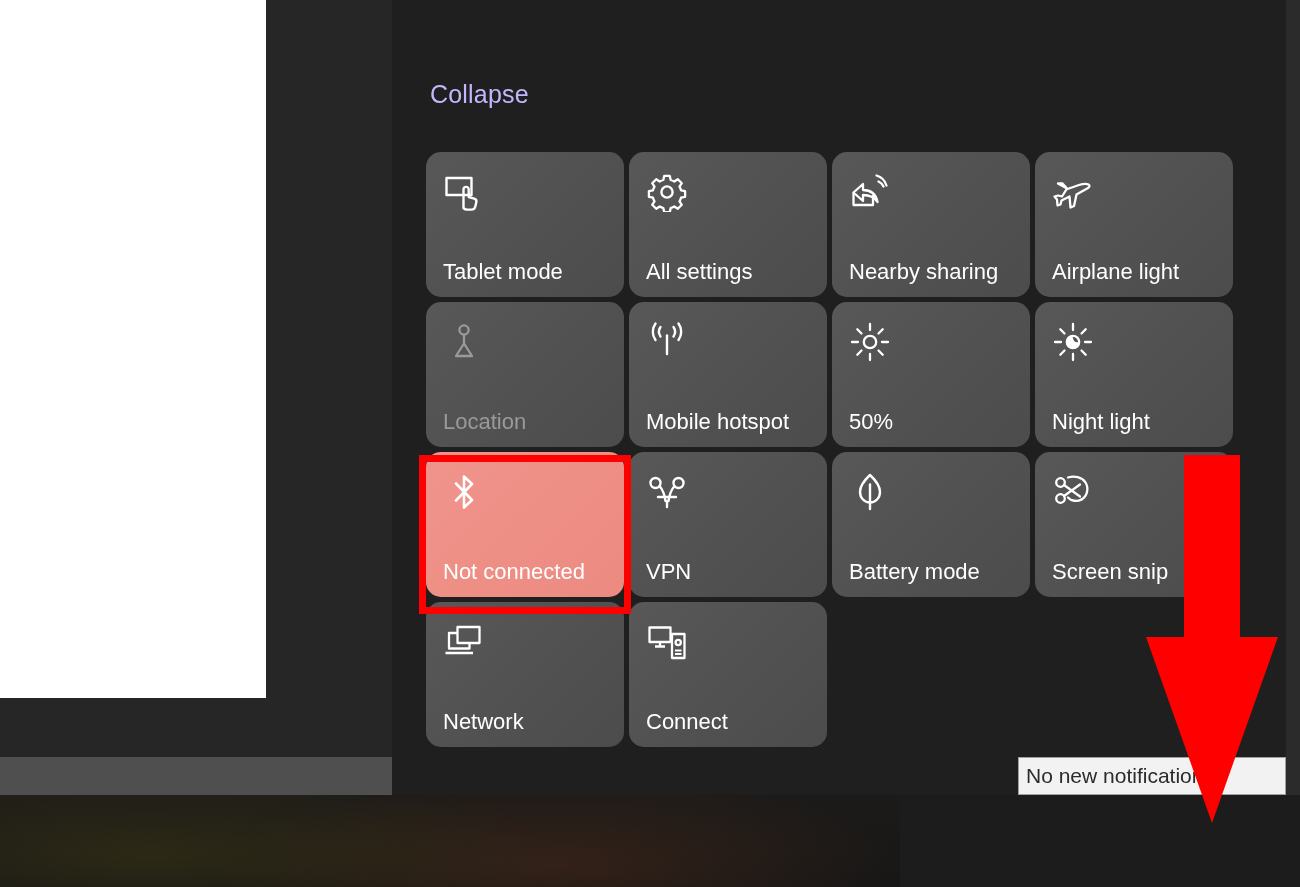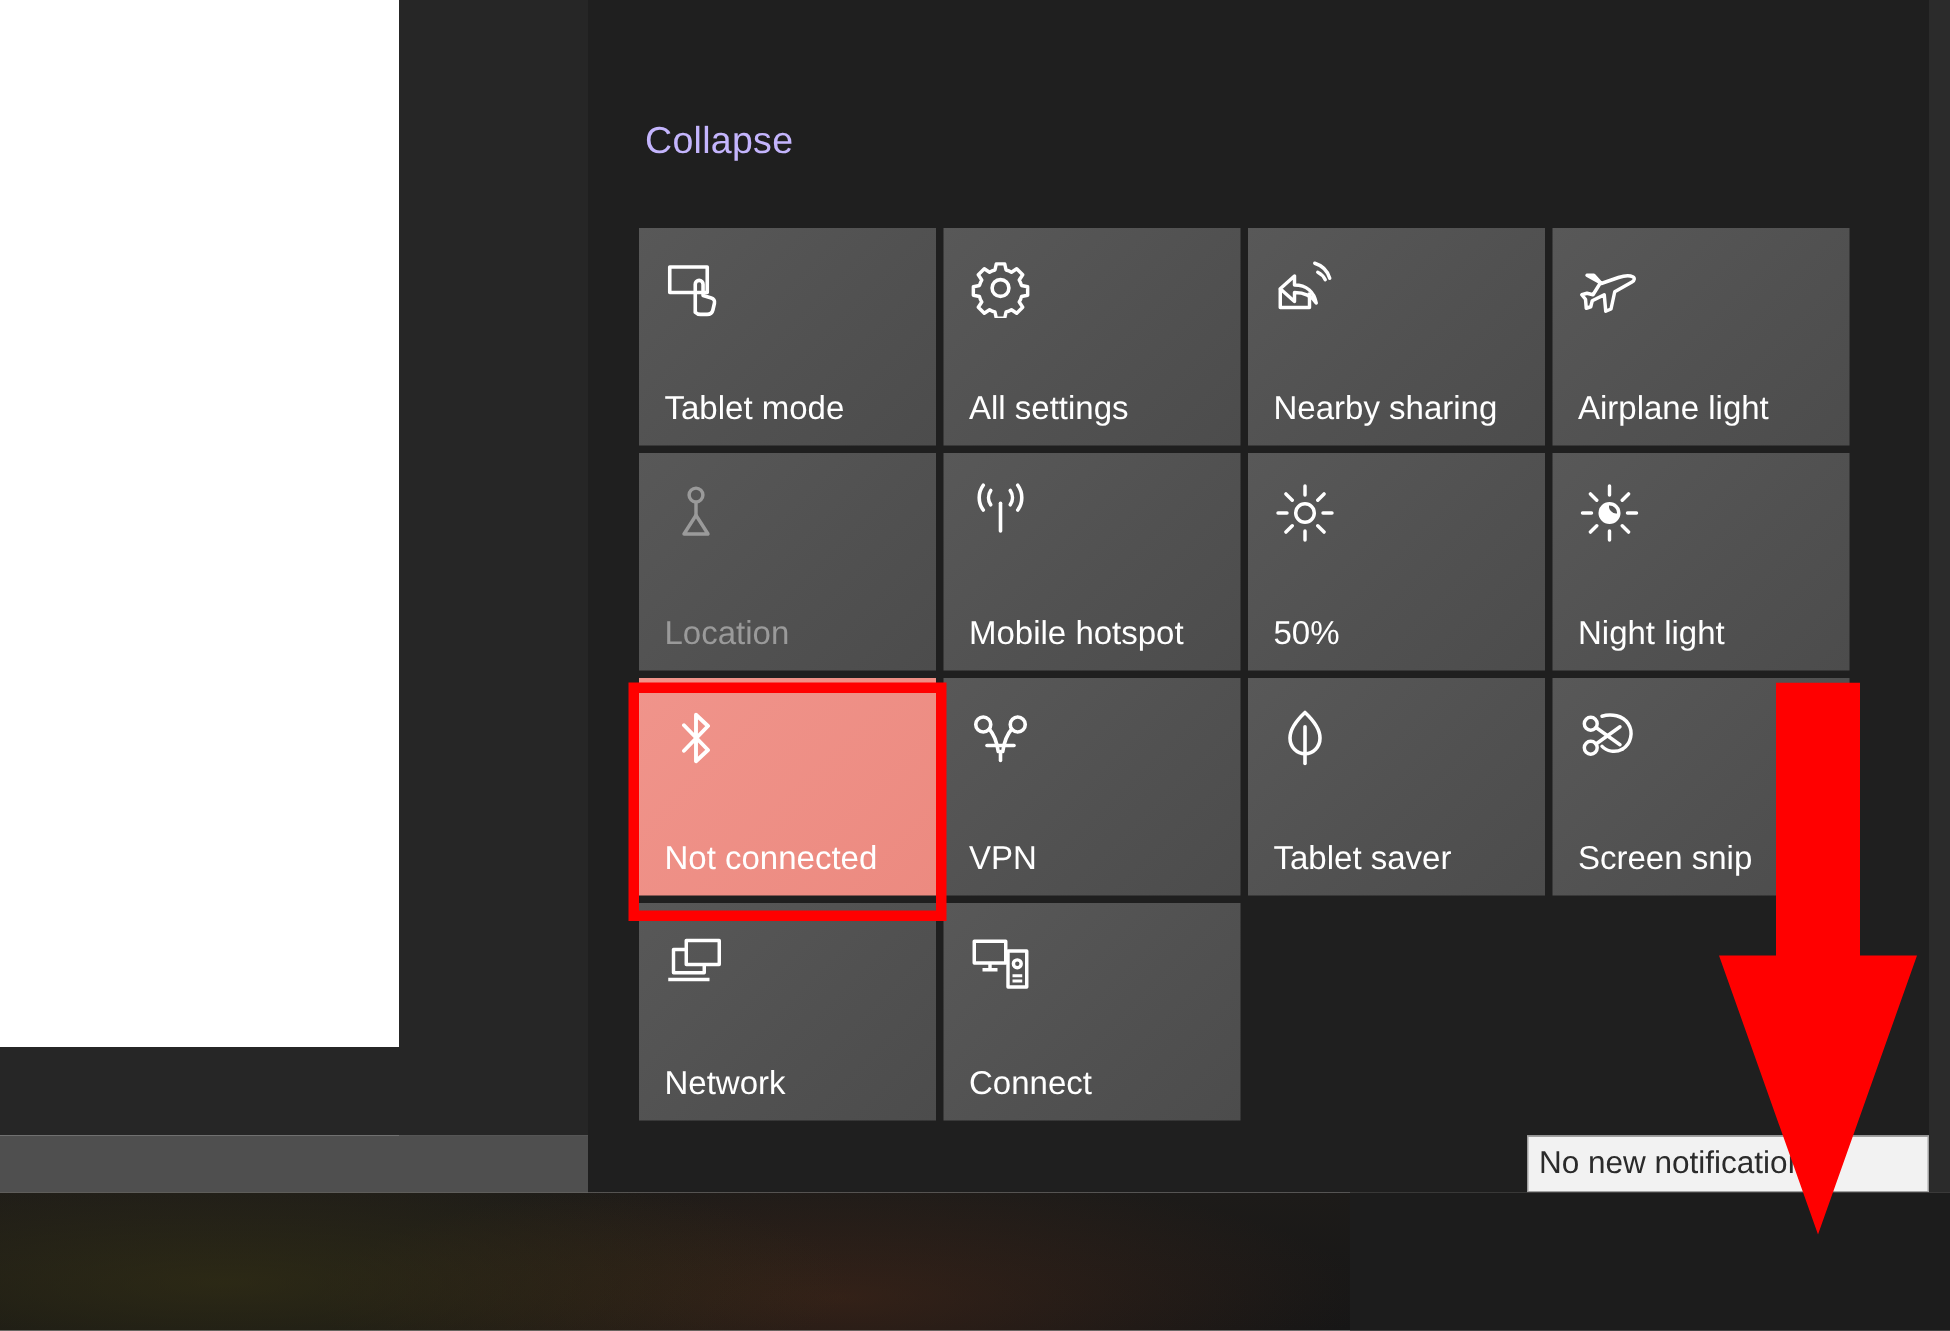--- a/index.html
+++ b/index.html
@@ -36,20 +36,21 @@
     display:grid;
     grid-template-columns:repeat(4,198px);
     grid-auto-rows:145px;
     column-gap:5px;row-gap:5px;
   }
   .tile{
     position:relative;
     background:linear-gradient(135deg,#585858 0%,#515151 55%,#4c4c4c 100%);
     color:#ffffff;
     overflow:hidden;
+    border-radius:15px;
   }
   .tile.active{background:linear-gradient(135deg,#f0948b 0%,#ec8a80 100%);}
   .tile.disabled{color:#9a9a9a;}
   .tile-icon{
     position:absolute;left:16px;top:18px;width:44px;height:44px;
     display:flex;align-items:center;justify-content:center;
   }
   .tile-icon svg{display:block;}
   .tile-label{
     position:absolute;left:17px;bottom:12px;right:6px;
@@ -199,21 +200,21 @@
         </div>
         <div class="tile-label">VPN</div>
       </div>
       <div class="tile">
         <div class="tile-icon">
           <svg width="42" height="42" viewBox="0 0 42 42" fill="none" stroke="currentColor" stroke-width="2.4" stroke-linejoin="round">
       <path d="M21 4 C28.5 11 31 16.5 31 21 C31 27 26.5 31.5 21 31.5 C15.5 31.5 11 27 11 21 C11 16.5 13.5 11 21 4 Z"></path>
       <path d="M21 13.5 V38" stroke-linecap="round"></path>
     </svg>
         </div>
-        <div class="tile-label">Tablet saver</div>
+        <div class="tile-label">Battery mode</div>
       </div>
       <div class="tile">
         <div class="tile-icon">
           <svg width="42" height="42" viewBox="0 0 42 42" fill="none" stroke="currentColor" stroke-width="2.3" stroke-linecap="round" stroke-linejoin="round">
       <path d="M16 6.5 C22 4.5 30 6 33.5 11.5 C37 17 35.5 25 29.5 28.5"></path>
       <path d="M29.5 28.5 C25 31 19 30 16 26.5"></path>
       <circle cx="8.5" cy="11.5" r="4.3"></circle>
       <circle cx="8.5" cy="27.5" r="4.3"></circle>
       <path d="M12 14 L28 25.5"></path>
       <path d="M12 25 L28 13.5"></path>

